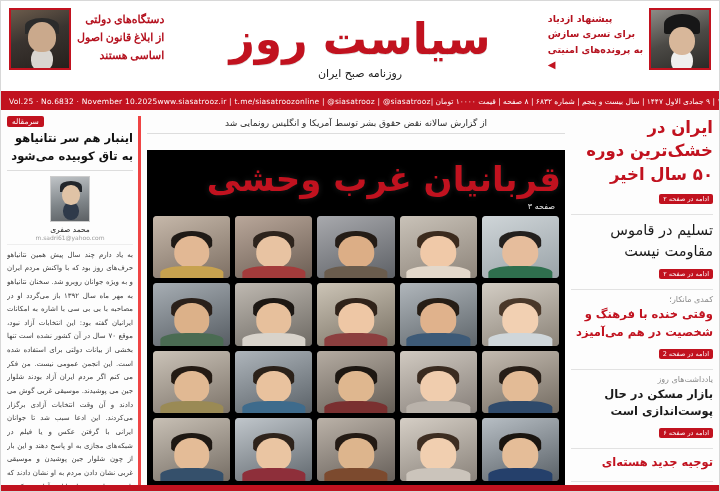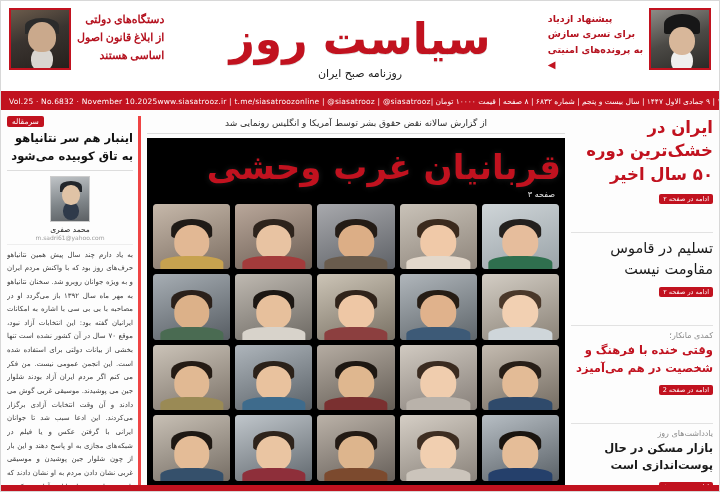--- a/index.html
+++ b/index.html
@@ -160,21 +160,21 @@
     padding: 6px 6px 4px 6px;
     gap: 6px;
     direction: rtl;
   }
 
   
   .col-heads {
     width: 142px;
     display: flex;
     flex-direction: column;
-    gap: 23px;
+    gap: 5px;
     direction: rtl;
   }
   .head-item { position: relative; padding-bottom: 4px; }
   .head-item + .head-item { border-top: 1px solid #e2e2e2; padding-top: 5px; }
   .kicker {
     font-size: 8px;
     color: #8a8a8a;
     margin-bottom: 2px;
     direction: rtl;
   }
@@ -211,21 +211,21 @@
     padding: 1px 4px;
     border-radius: 2px;
     margin-top: 3px;
   }
 
   
   .col-main {
     flex: 1;
     display: flex;
     flex-direction: column;
-    gap: 4px;
+    gap: 16px;
   }
   .lead-line {
     direction: rtl;
     text-align: center;
     font-size: 9px;
     color: #2a2a2a;
     line-height: 1.5;
     padding: 1px 2px 2px 2px;
     border-bottom: 1px solid #ddd;
   }

